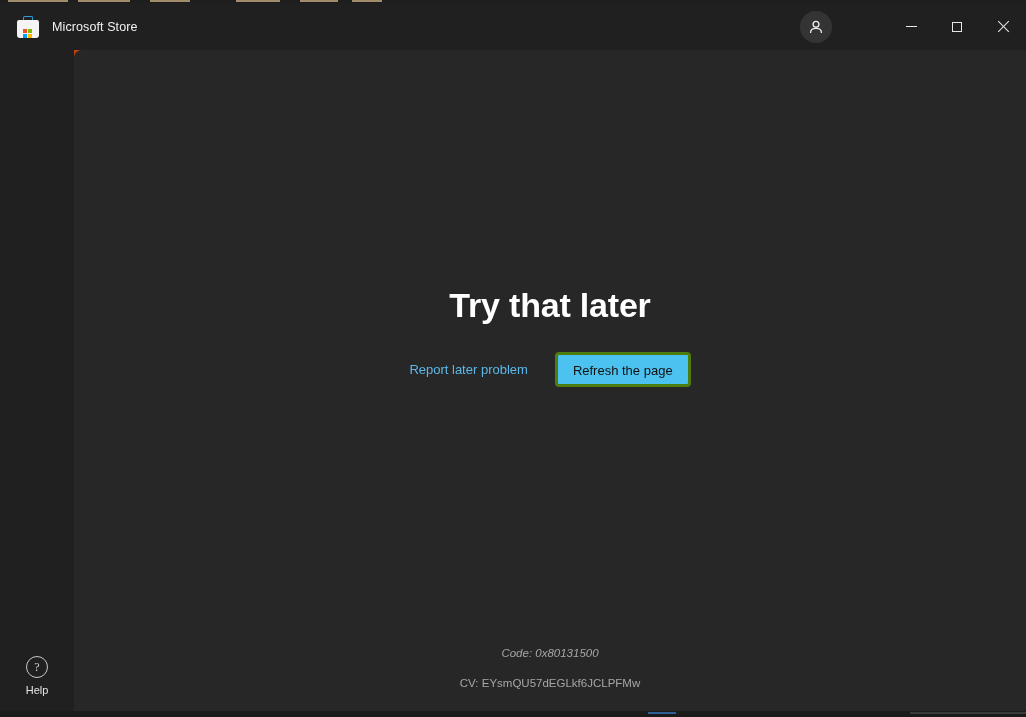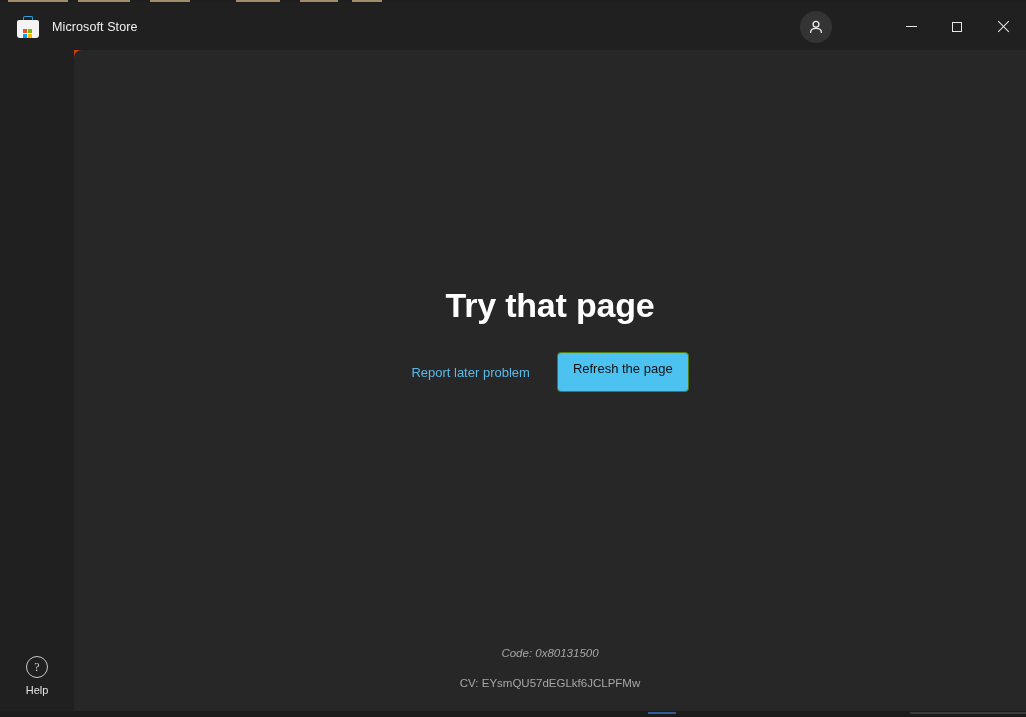--- a/index.html
+++ b/index.html
@@ -256,23 +256,23 @@
     color: #5cb8e8;
     text-decoration: none;
     cursor: pointer;
     white-space: nowrap;
   }
   #refresh-button {
     background: #4cc2f1;
     color: #111111;
     font-size: 13px;
     font-family: "Liberation Sans", sans-serif;
-    border: 1px solid #4d7c0f;
+    border: 3px solid #4d7c0f;
     border-radius: 4px;
-    padding: 8px 15px 15px 15px;
+    padding: 8px 15px 6px 15px;
     cursor: pointer;
     white-space: nowrap;
   }
 
   
   #diagnostics {
     position: absolute;
     bottom: 22px;
     left: 0;
     width: 100%;
@@ -374,21 +374,21 @@
       <div id="sidebar-nav"></div>
       <div id="help-item">
         <div id="help-icon">?</div>
         <div id="help-label">Help</div>
       </div>
     </div>
 
     <div id="content-panel">
 
       <div id="error-block">
-        <div id="error-heading">Try that page</div>
+        <div id="error-heading">Try that later</div>
         <div id="error-actions">
           <a id="report-link" href="#">Report later problem</a>
           <button id="refresh-button">Refresh the page</button>
         </div>
       </div>
 
       <div id="diagnostics">
         <div id="error-code">Code: 0x80131500</div>
         <div id="error-cv">CV: EYsmQU57dEGLkf6JCLPFMw</div>
       </div>

